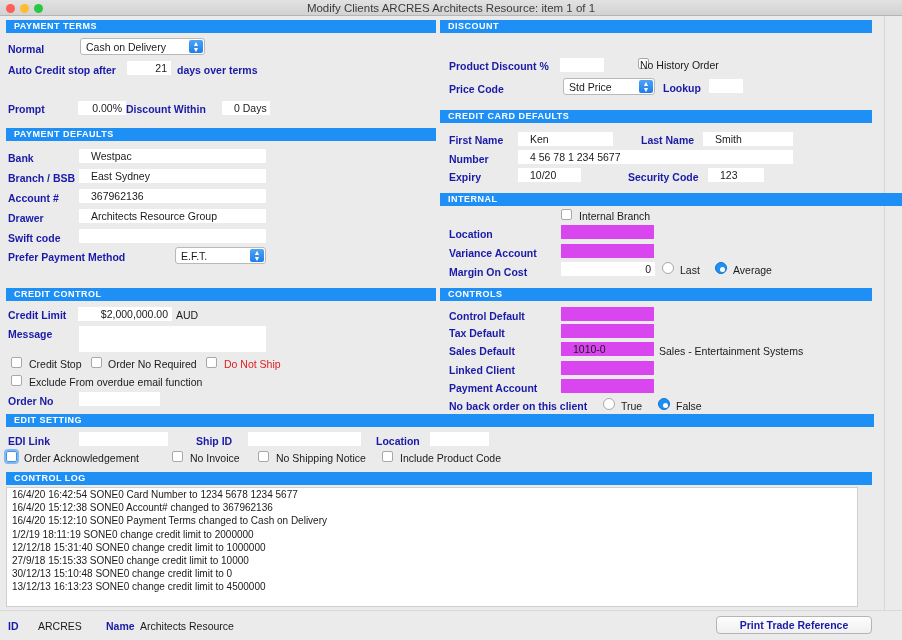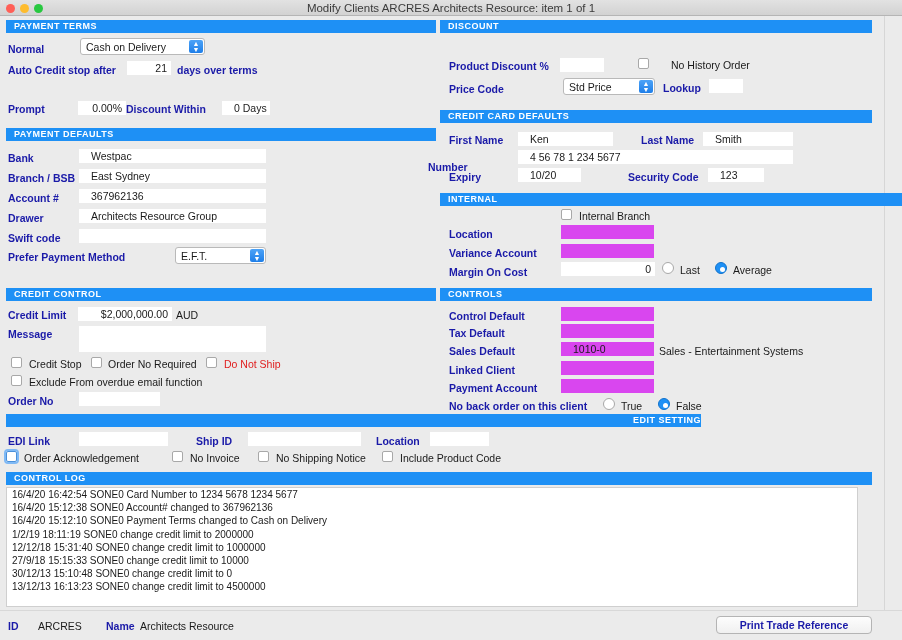--- a/index.html
+++ b/index.html
@@ -193,21 +193,21 @@
     <div class="lbl plain" style="left:108px; top:342px;">Order No Required</div>
     <div class="cb" style="left:206px; top:341px;"></div>
     <div class="lbl red" style="left:224px; top:342px;">Do Not Ship</div>
 
     <div class="cb" style="left:11px; top:359px;"></div>
     <div class="lbl plain" style="left:29px; top:360px;">Exclude From overdue email function</div>
 
     <div class="lbl" style="left:8px; top:379px;">Order No</div>
     <div class="fld" style="left:79px; top:376px; width:81px;"></div>
 
-    <div class="sec" style="left:6px; top:398px; width:695px;text-align:right;">EDIT SETTING</div>
+    <div class="sec" style="left:6px; top:398px; width:868px;">EDIT SETTING</div>
 
     <div class="lbl" style="left:8px; top:419px;">EDI Link</div>
     <div class="fld" style="left:79px; top:416px; width:89px;"></div>
     <div class="lbl" style="left:196px; top:419px;">Ship ID</div>
     <div class="fld" style="left:248px; top:416px; width:113px;"></div>
     <div class="lbl" style="left:376px; top:419px;">Location</div>
     <div class="fld" style="left:430px; top:416px; width:59px;"></div>
 
     <div class="cb focus" style="left:6px; top:435px;"></div>
     <div class="lbl plain" style="left:24px; top:436px;">Order Acknowledgement</div>
@@ -216,38 +216,38 @@
     <div class="cb" style="left:258px; top:435px;"></div>
     <div class="lbl plain" style="left:276px; top:436px;">No Shipping Notice</div>
     <div class="cb" style="left:382px; top:435px;"></div>
     <div class="lbl plain" style="left:400px; top:436px;">Include Product Code</div>
 
     <div class="sec" style="left:440px; top:4px; width:432px;">DISCOUNT</div>
 
     <div class="lbl" style="left:449px; top:44px;">Product Discount %</div>
     <div class="fld" style="left:560px; top:42px; width:44px;"></div>
     <div class="cb" style="left:638px; top:42px;"></div>
-    <div class="lbl plain" style="left:655px; top:43px;padding-left:16px;">No History Order</div>
+    <div class="lbl plain" style="left:624px; top:43px;padding-left:16px;">No History Order</div>
 
     <div class="lbl" style="left:449px; top:67px;">Price Code</div>
     <div class="dd" style="left:563px; top:62px; width:92px;">
       <span>Std Price</span>
       <span class="arrow">▲<br>▼</span>
     </div>
     <div class="lbl" style="left:663px; top:66px;">Lookup</div>
     <div class="fld" style="left:709px; top:63px; width:34px;"></div>
 
     <div class="sec" style="left:440px; top:94px; width:432px;">CREDIT CARD DEFAULTS</div>
 
     <div class="lbl" style="left:449px; top:118px;">First Name</div>
     <div class="fld" style="left:518px; top:116px; width:95px;">Ken</div>
     <div class="lbl" style="left:641px; top:118px;">Last Name</div>
     <div class="fld" style="left:703px; top:116px; width:90px;">Smith</div>
 
-    <div class="lbl" style="left:428px; top:137px;margin-top:8px;">Number</div>
+    <div class="lbl" style="left:449px; top:137px;">Number</div>
     <div class="fld" style="left:518px; top:134px; width:275px;">4 56 78 1 234  5677</div>
 
     <div class="lbl" style="left:449px; top:155px;">Expiry</div>
     <div class="fld" style="left:518px; top:152px; width:63px;">10/20</div>
     <div class="lbl" style="left:628px; top:155px;">Security Code</div>
     <div class="fld" style="left:708px; top:152px; width:56px;">123</div>
 
     <div class="sec" style="left:440px; top:177px; width:520px;">INTERNAL</div>
 
     <div class="cb" style="left:561px; top:193px;"></div>

